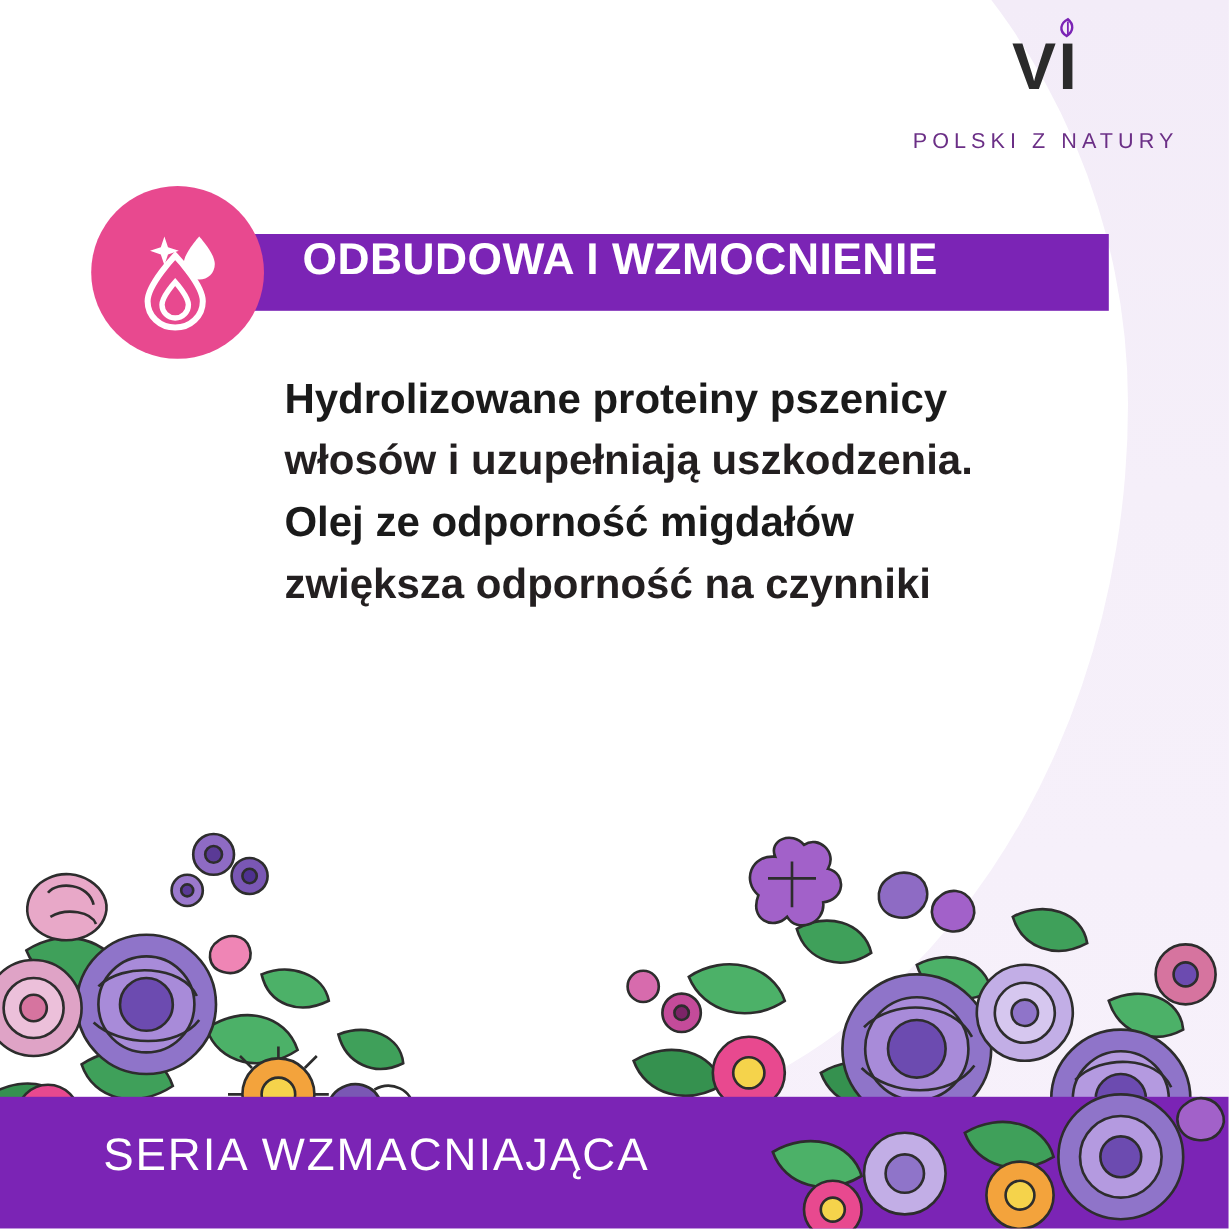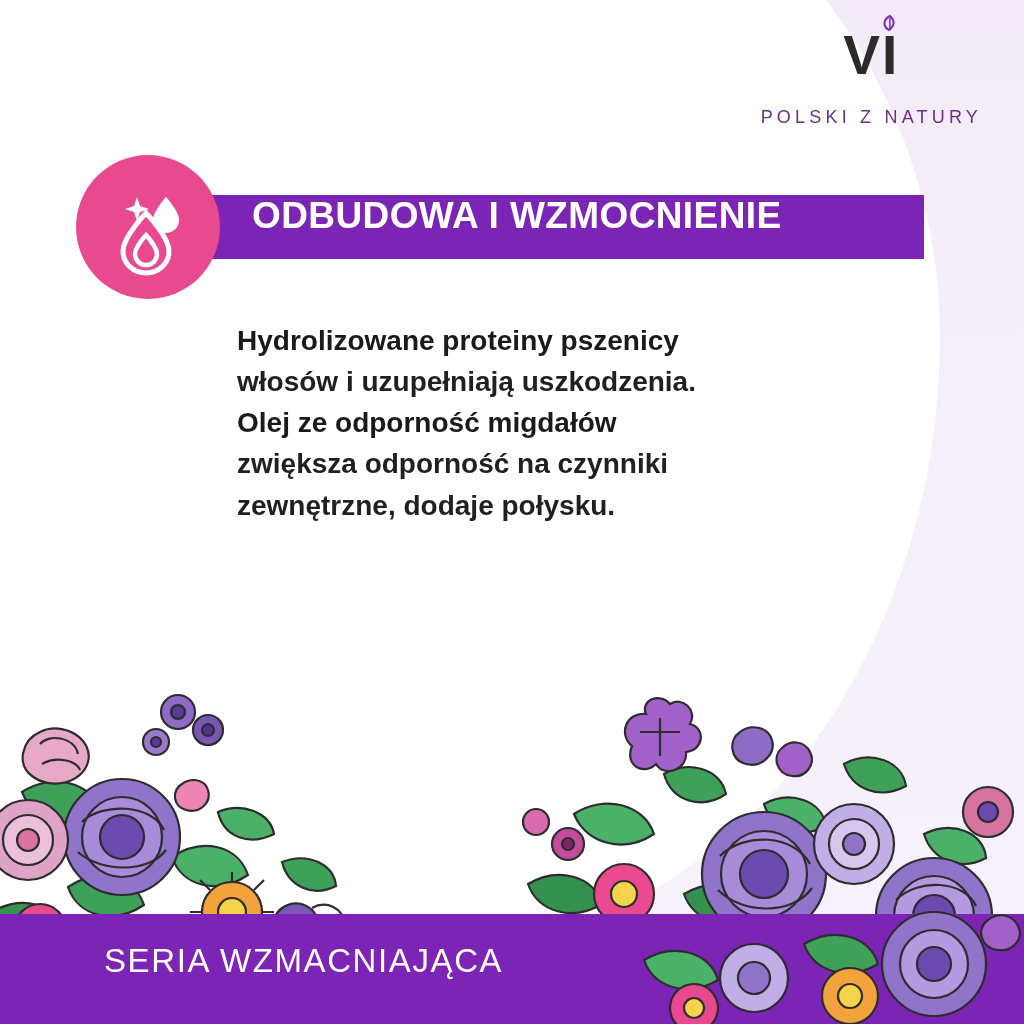--- a/index.html
+++ b/index.html
@@ -110,23 +110,23 @@
     font-size: 37px;
     font-weight: bold;
     letter-spacing: 0.4px;
     white-space: nowrap;
   }
 
   
   .copy {
     position: absolute;
     left: 237px;
-    top: 320px;
+    top: 307px;
     width: 720px;
-    font-size: 28px;
+    font-size: 35px;
     line-height: 1.47;
     color: #231f20;
     font-weight: 600;
   }
   .copy .b {
     font-weight: bold;
     color: #1a1a1a;
   }
 
   
@@ -134,24 +134,24 @@
     position: absolute;
     left: 0;
     bottom: 0;
     width: 1024px;
     height: 110px;
     background: #7b24b5;
     z-index: 6;
   }
   .ribbon-label {
     position: absolute;
-    left: 104px;
+    left: 86px;
     top: 28px;
     color: #ffffff;
-    font-size: 33px;
+    font-size: 38px;
     letter-spacing: 1.6px;
     font-weight: 500;
   }
 
   
   .floral {
     position: absolute;
     z-index: 3;
     pointer-events: none;
   }
@@ -208,21 +208,20 @@
 
   <div class="title-bar">
     <span class="title-text">ODBUDOWA I WZMOCNIENIE</span>
   </div>
 
   <div class="copy">
     <div><span class="b">Hydrolizowane proteiny pszenicy</span></div>
     <div><span>włosów i uzupełniają uszkodzenia.</span></div>
     <div><span class="b">Olej ze odporność migdałów</span></div>
     <div><span>zwiększa odporność na czynniki</span></div>
-    <div><span>zewnętrzne, dodaje połysku.</span></div>
   </div>
 
   <svg class="floral floral-left" viewBox="0 0 420 300">
     <g stroke="#2d2d2d" stroke-width="2.2">
 
       <path d="M40 120 C70 100, 110 110, 120 140 C90 160, 52 150, 40 120 Z" fill="#3fa05a"></path>
       <path d="M120 140 C150 118, 186 126, 196 156 C166 176, 130 170, 120 140 Z" fill="#4cb168"></path>
       <path d="M0 170 C30 150, 66 158, 76 188 C46 208, 10 200, 0 170 Z" fill="#3fa05a"></path>
       <path d="M190 185 C220 165, 256 173, 266 203 C236 223, 200 215, 190 185 Z" fill="#4cb168"></path>
       <path d="M86 215 C116 195, 152 203, 162 233 C132 253, 96 245, 86 215 Z" fill="#3fa05a"></path>

